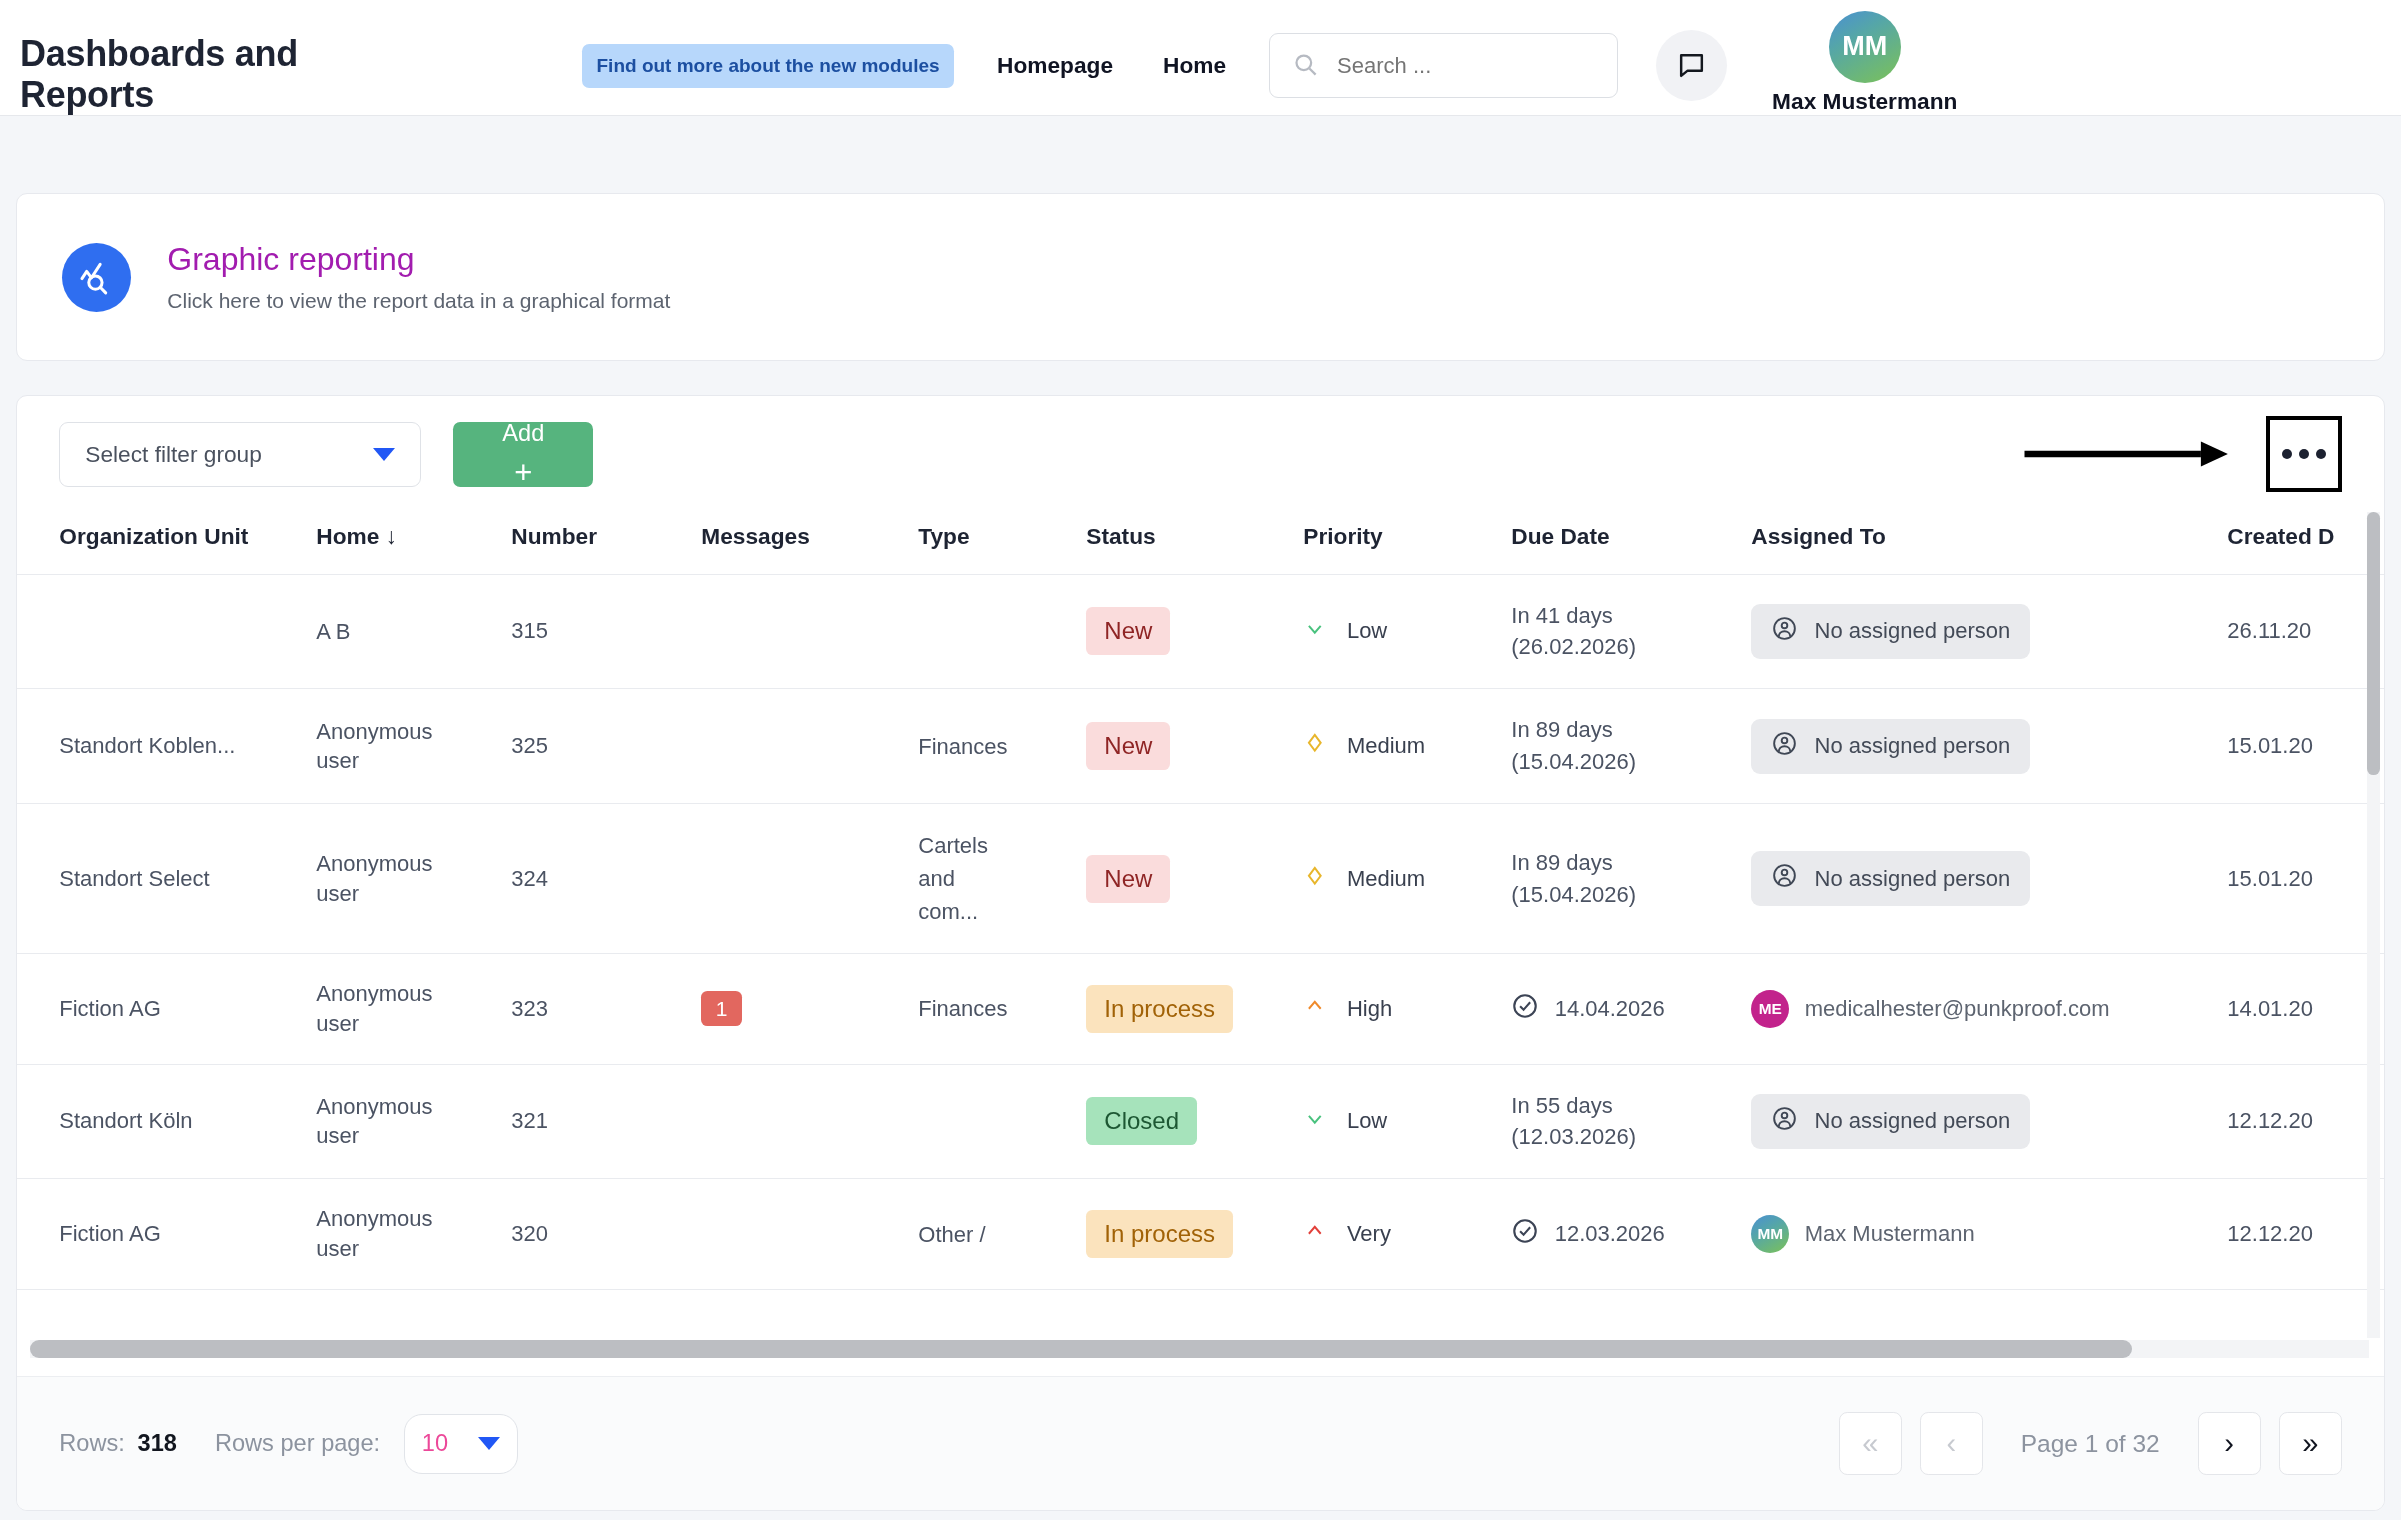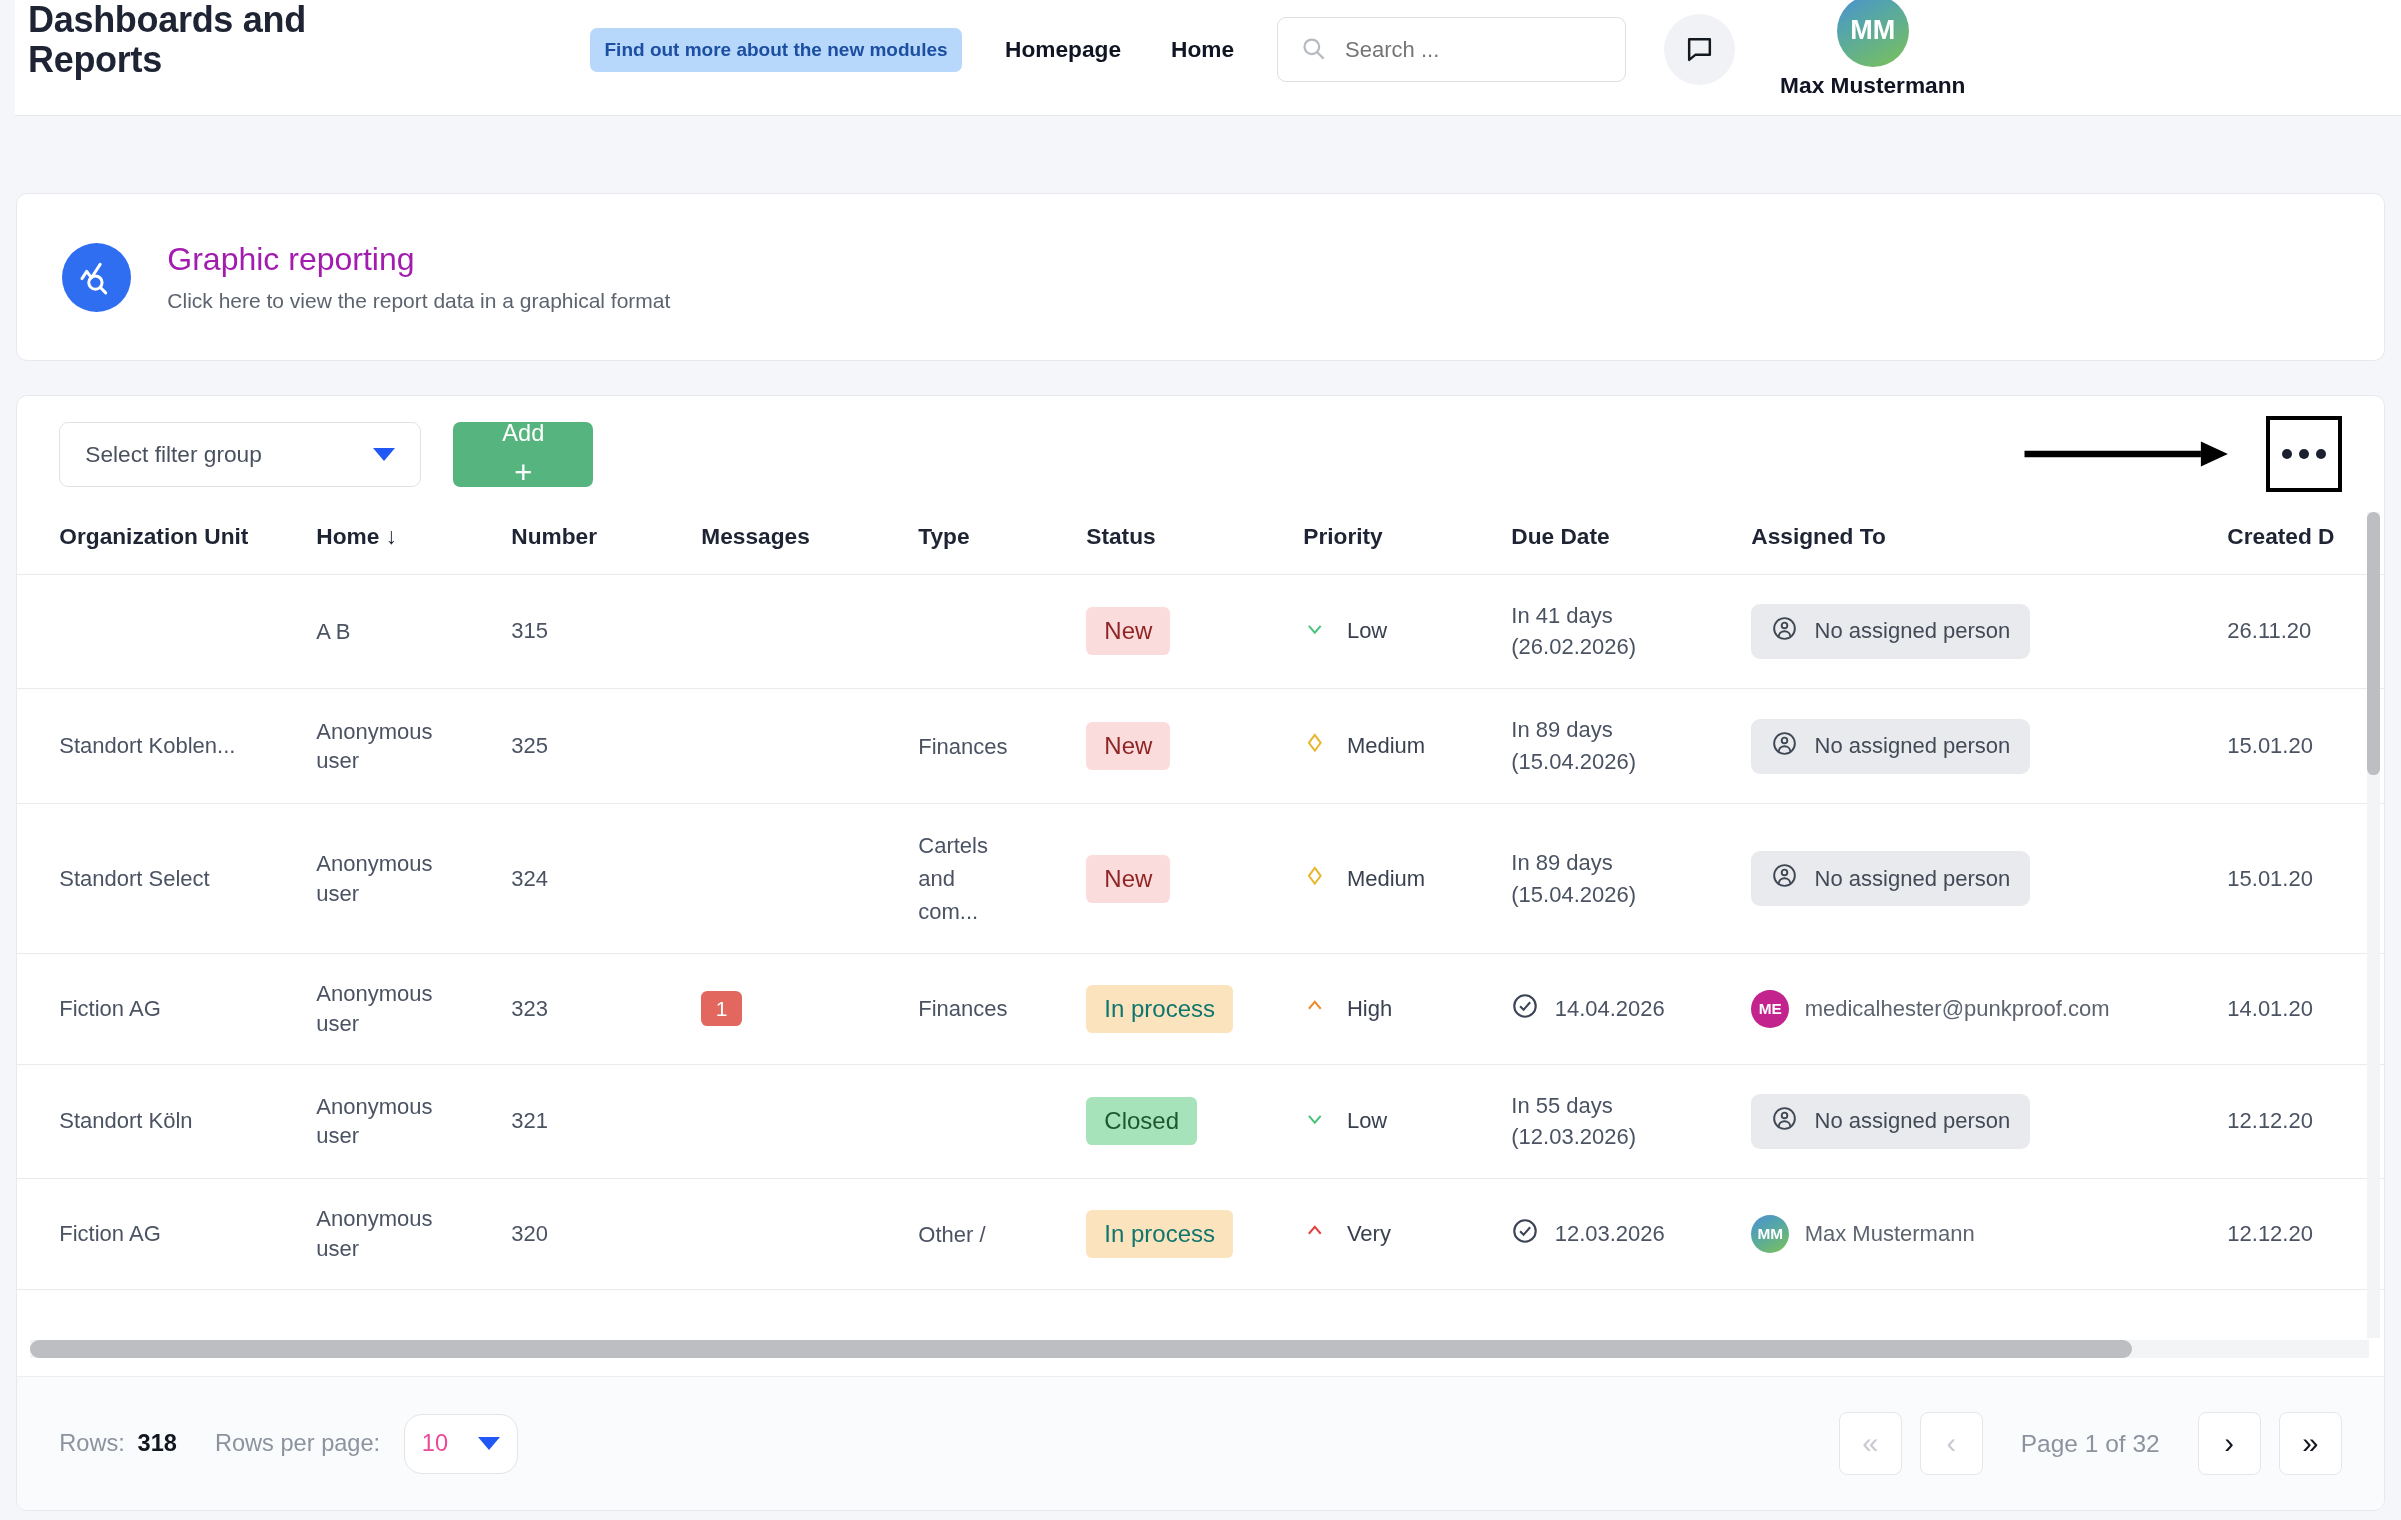--- a/index.html
+++ b/index.html
@@ -8,25 +8,24 @@
     font-family: "Liberation Sans", sans-serif;
     background: #f4f6f9;
     overflow: hidden;
   }
 
   
   .topbar {
     height: 116px;
     background: #ffffff;
     display: flex;
-    align-items: flex-start;
-    padding: 0 0 0 13px;
+    align-items: flex-end;
+    padding: 0 0 0 20px;
     border-bottom: 0.9px solid #e6e8ec;
     position: relative;
-    margin-left: 15px;
   }
   .page-title {
     font-size: 36px;
     font-weight: 700;
     color: #1e2433;
     line-height: 1.12;
     width: 390px;
     letter-spacing: -0.3px;
   }
   .nav-zone {
@@ -255,21 +254,21 @@
   .wrap-type { display: block; max-width: 83px; line-height: 1.5; }
 
   .badge {
     display: inline-block;
     padding: 10px 18px;
     border-radius: 6.3px;
     font-size: 24px;
     font-weight: 400;
   }
   .badge.new      { background: #fadcdc; color: #8f2525; }
-  .badge.process  { background: #fbe3bd; color: #0f766e; }
+  .badge.process  { background: #fbe3bd; color: #a16207; }
   .badge.closed   { background: #a6e3bb; color: #1d5733; }
 
   .msg-badge {
     display: inline-block;
     background: #e2675f;
     color: #fff;
     font-size: 21px;
     border-radius: 6.3px;
     padding: 5.4px 14.5px;
     min-width: 40px;

